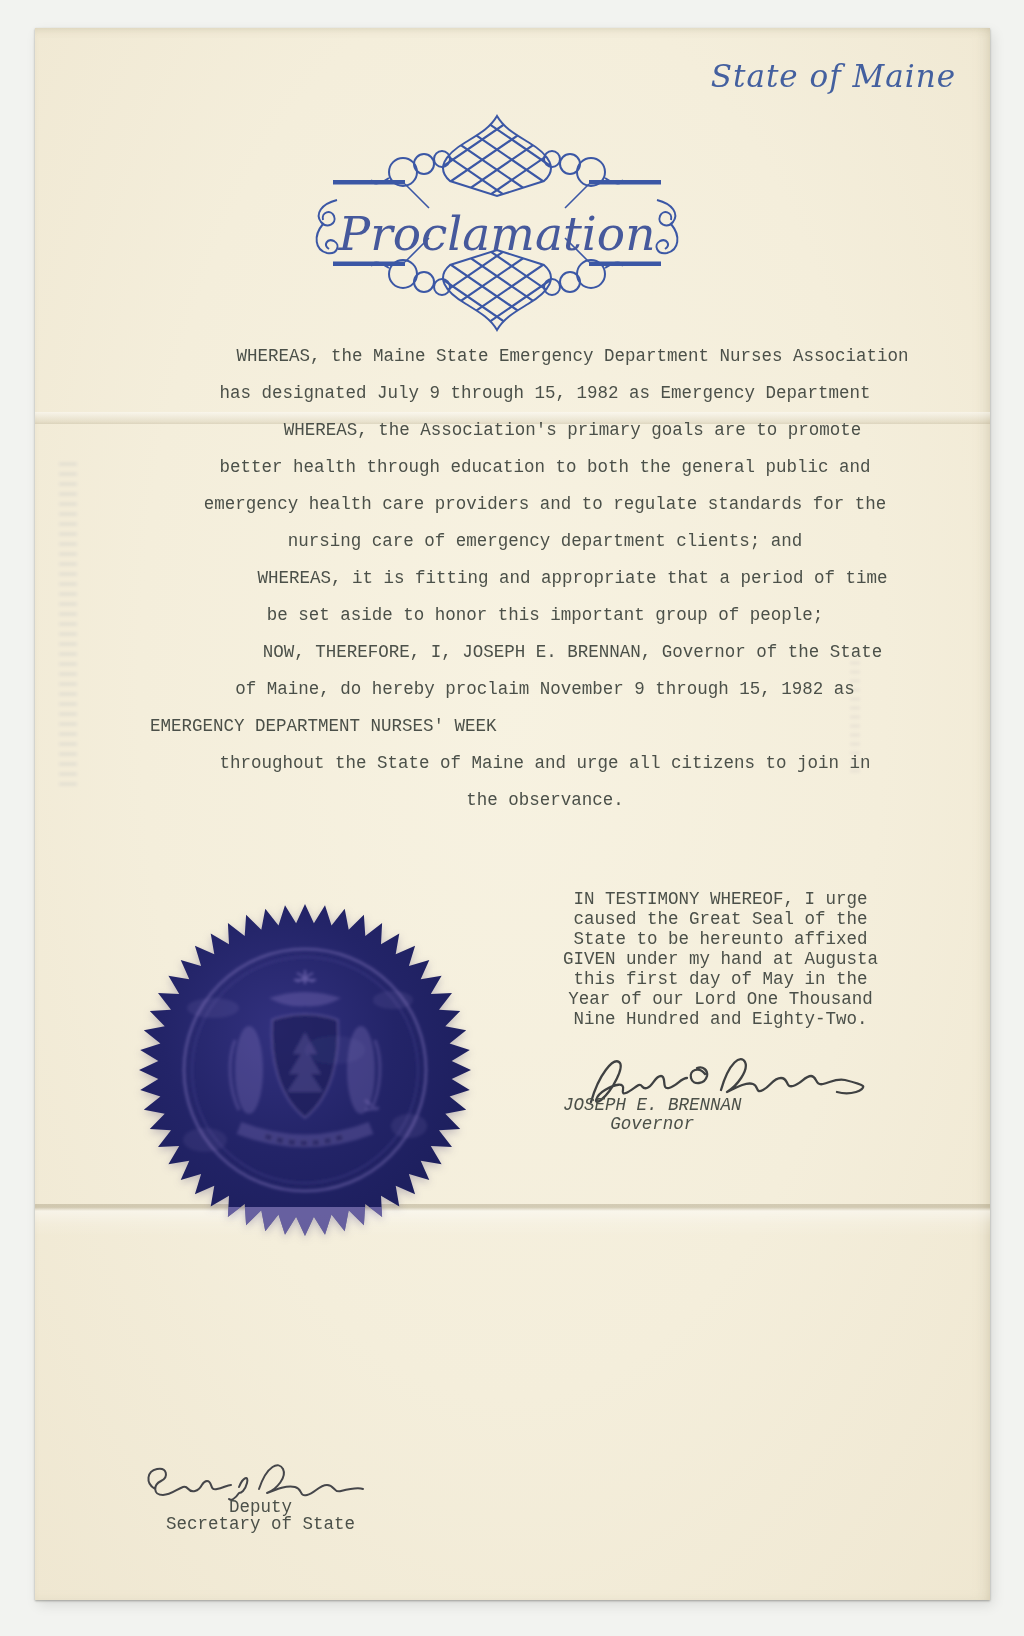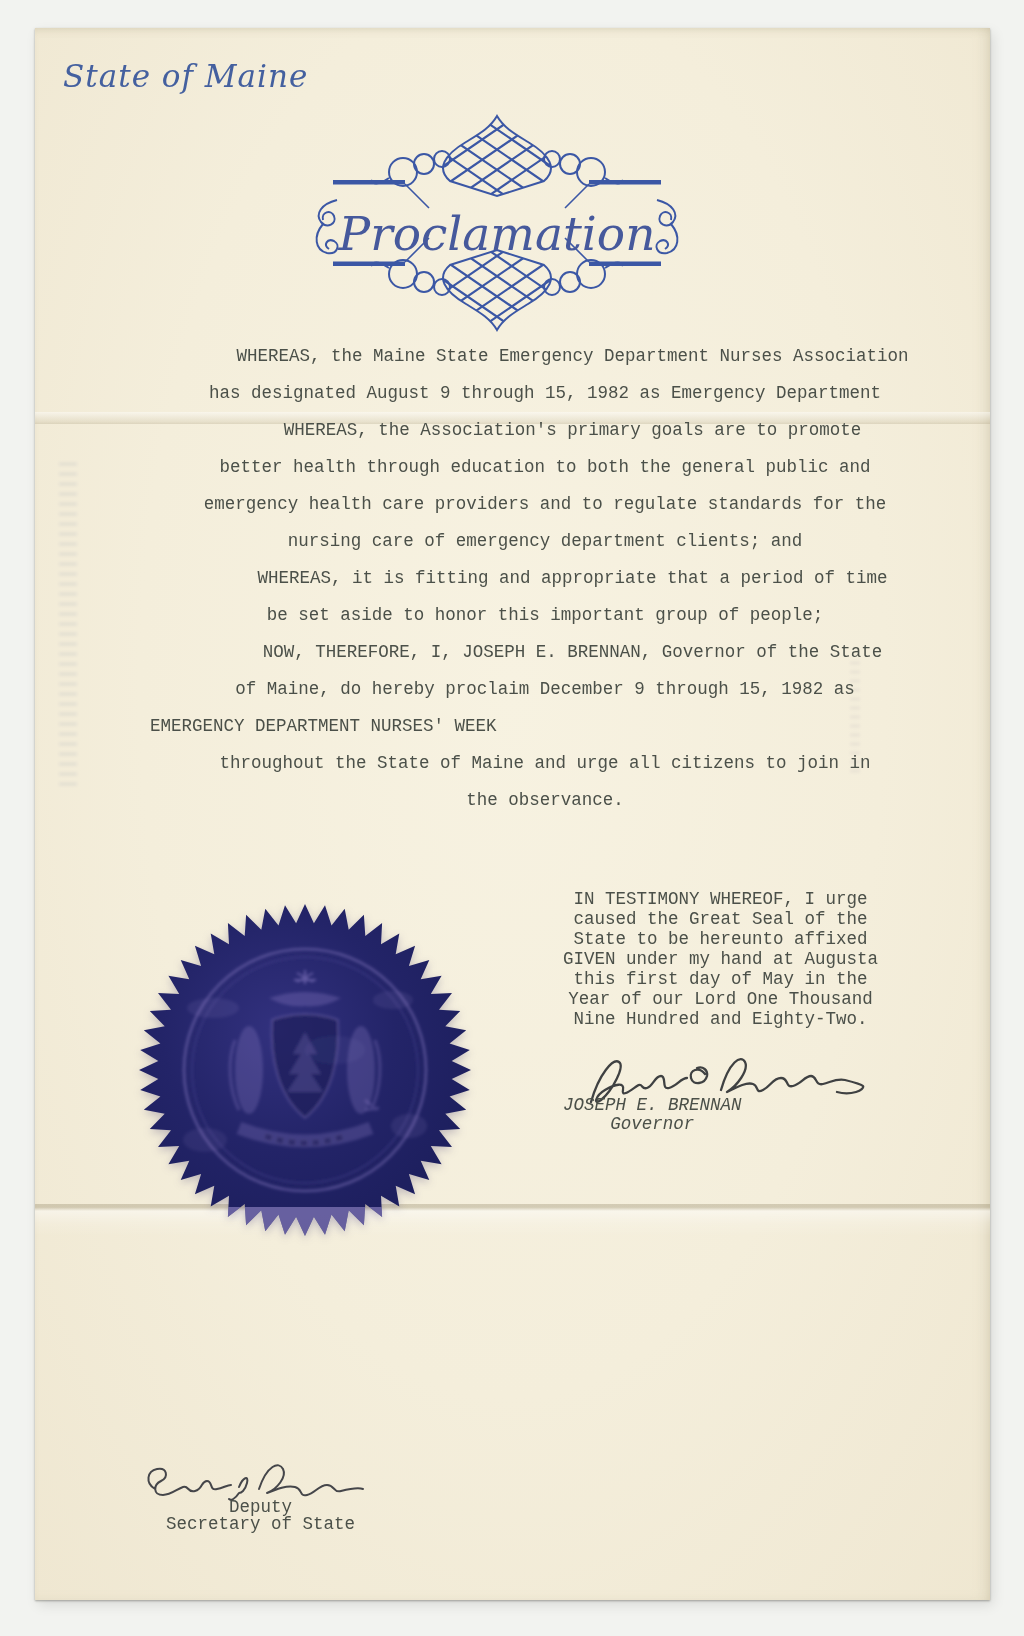--- a/index.html
+++ b/index.html
@@ -10,21 +10,21 @@
     overflow:hidden;
   }
   .paper{
     position:absolute;left:35px;top:28px;width:955px;height:1572px;
     background:radial-gradient(ellipse at 50% 42%, #f7f2e1 0%, #f4eedb 55%, #efe7d1 100%);
     box-shadow:0 1px 2px rgba(90,90,80,.5), 3px 5px 12px rgba(0,0,0,.10),
                inset -8px 0 16px -8px rgba(150,140,105,.35),
                inset 0 6px 10px -6px rgba(150,140,105,.25);
   }
   .state-title{
-    position:absolute;left:0;right:34px;top:30px;text-align:left;
+    position:absolute;left:0;right:34px;top:30px;text-align:right;
     font-family:"DejaVu Serif", serif;font-style:italic;
     font-size:31px;color:#44609f;letter-spacing:1px;padding-left:28px;
   }
   .emblem{position:absolute;left:272px;top:84px;width:380px;height:222px;}
   .typeline{
     font-family:"Liberation Mono", monospace;
     font-size:17.5px;color:#4b5049;white-space:pre;text-align:center;
   }
   .body-block{position:absolute;left:115px;top:310px;width:790px;line-height:37px;}
   .body-block .indent{padding-left:55px;}
@@ -93,29 +93,29 @@
     <g id="curlL" stroke="#3b57a5" fill="none" stroke-width="2">
       <path d="M30 88 C14 92 8 102 14 110 C20 117 30 112 27 104 C24 97 14 100 16 108"></path>
       <path d="M16 112 C6 124 8 138 20 141 C30 143 34 133 27 129 C20 126 16 133 22 137"></path>
     </g>
     <use href="#curlL" transform="translate(380,0) scale(-1,1)"></use>
     <text x="190" y="138" text-anchor="middle" font-family="'DejaVu Serif', serif" font-style="italic" font-size="47" fill="#46599c">Proclamation</text>
   </svg>
 
   <div class="body-block">
     <div class="typeline indent">WHEREAS, the Maine State Emergency Department Nurses Association</div>
-    <div class="typeline">has designated August 9 through 15, 1982 as Emergency Department</div>
+    <div class="typeline">has designated July 9 through 15, 1982 as Emergency Department</div>
     <div class="typeline indent">WHEREAS, the Association's primary goals are to promote</div>
     <div class="typeline">better health through education to both the general public and</div>
     <div class="typeline">emergency health care providers and to regulate standards for the</div>
     <div class="typeline">nursing care of emergency department clients; and</div>
     <div class="typeline indent">WHEREAS, it is fitting and appropriate that a period of time</div>
     <div class="typeline">be set aside to honor this important group of people;</div>
     <div class="typeline indent">NOW, THEREFORE, I, JOSEPH E. BRENNAN, Governor of the State</div>
-    <div class="typeline">of Maine, do hereby proclaim December 9 through 15, 1982 as</div>
+    <div class="typeline">of Maine, do hereby proclaim November 9 through 15, 1982 as</div>
     <div class="typeline centerline">EMERGENCY DEPARTMENT NURSES' WEEK</div>
     <div class="typeline">throughout the State of Maine and urge all citizens to join in</div>
     <div class="typeline">the observance.</div>
   </div>
 
   <svg class="seal" viewBox="-170 -170 340 340" aria-label="maine-great-seal-embossed-foil">
     <defs>
       <radialGradient id="sg" cx="42%" cy="38%" r="78%">
         <stop offset="0%" stop-color="#32317e"></stop>
         <stop offset="45%" stop-color="#232468"></stop>

